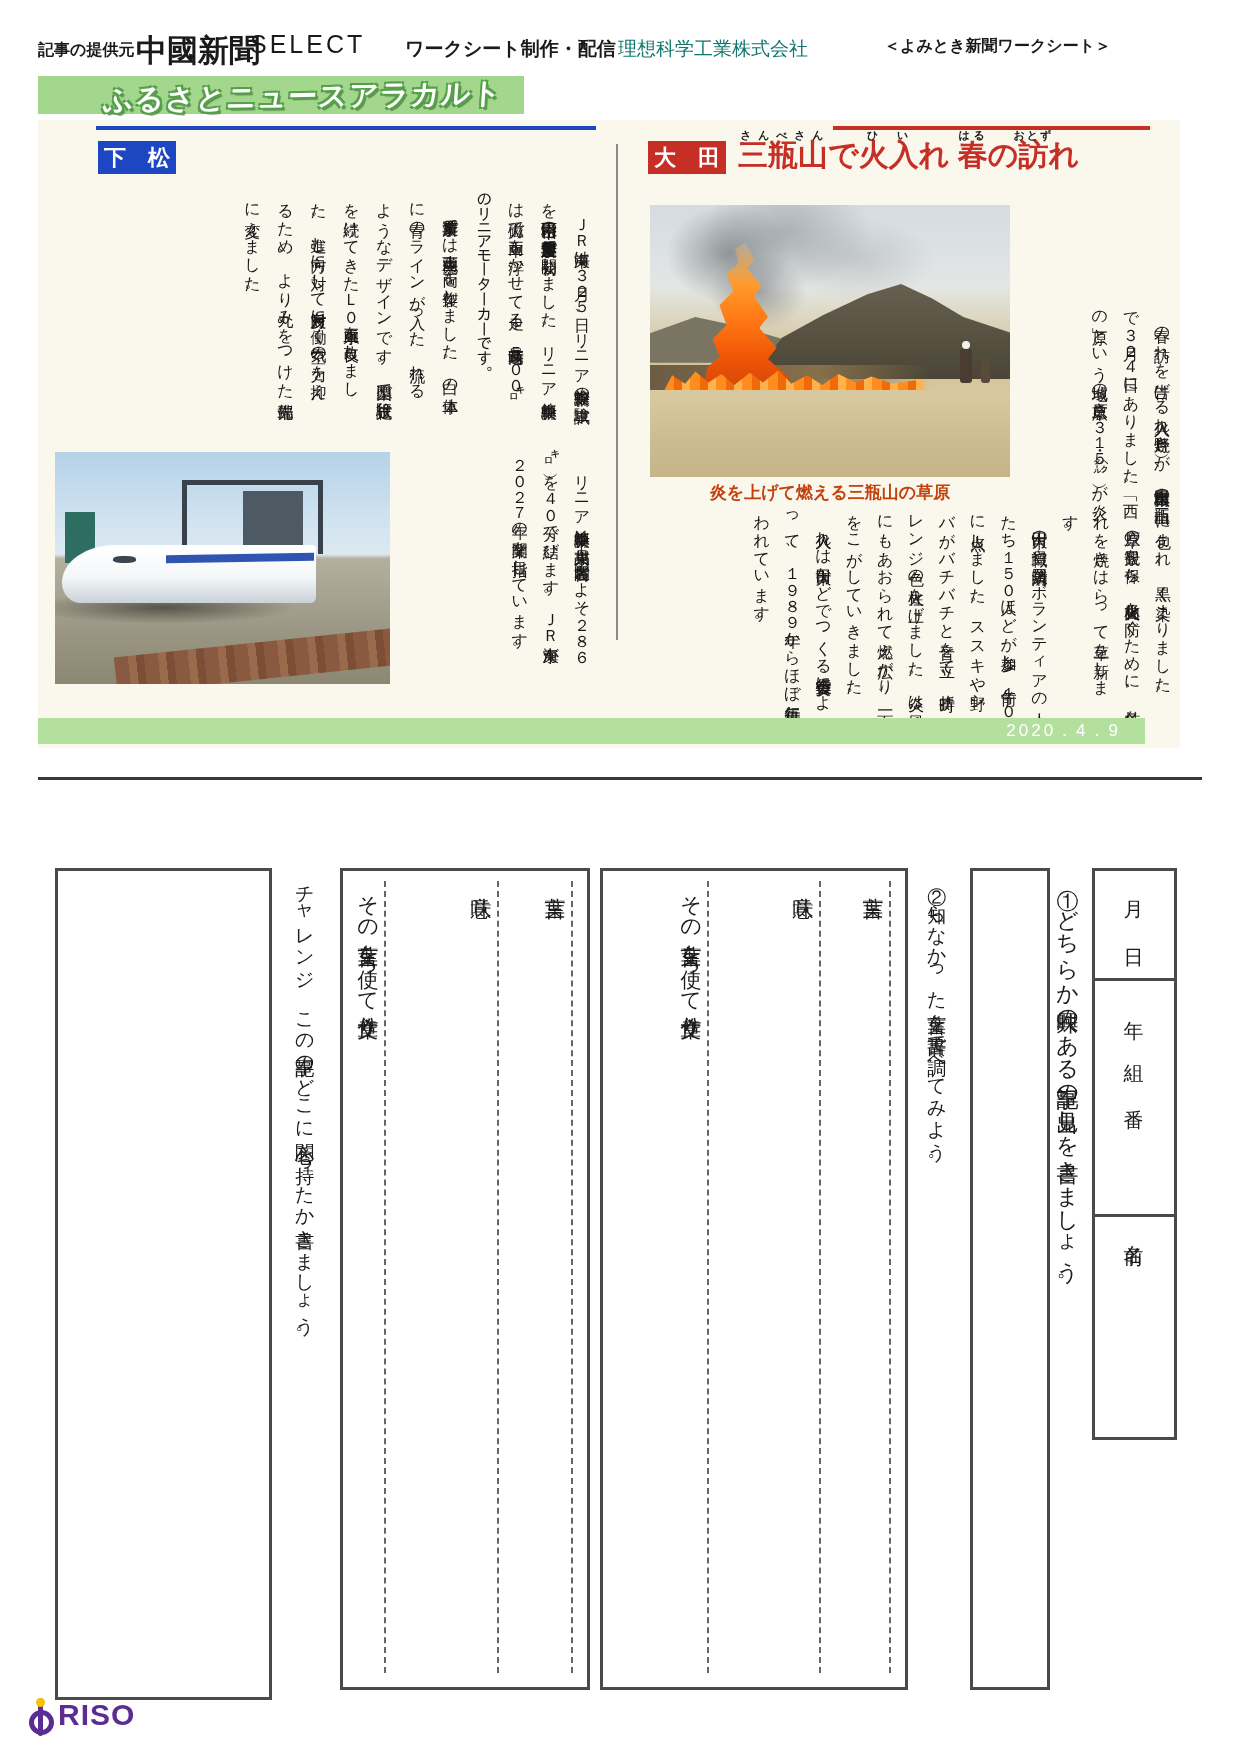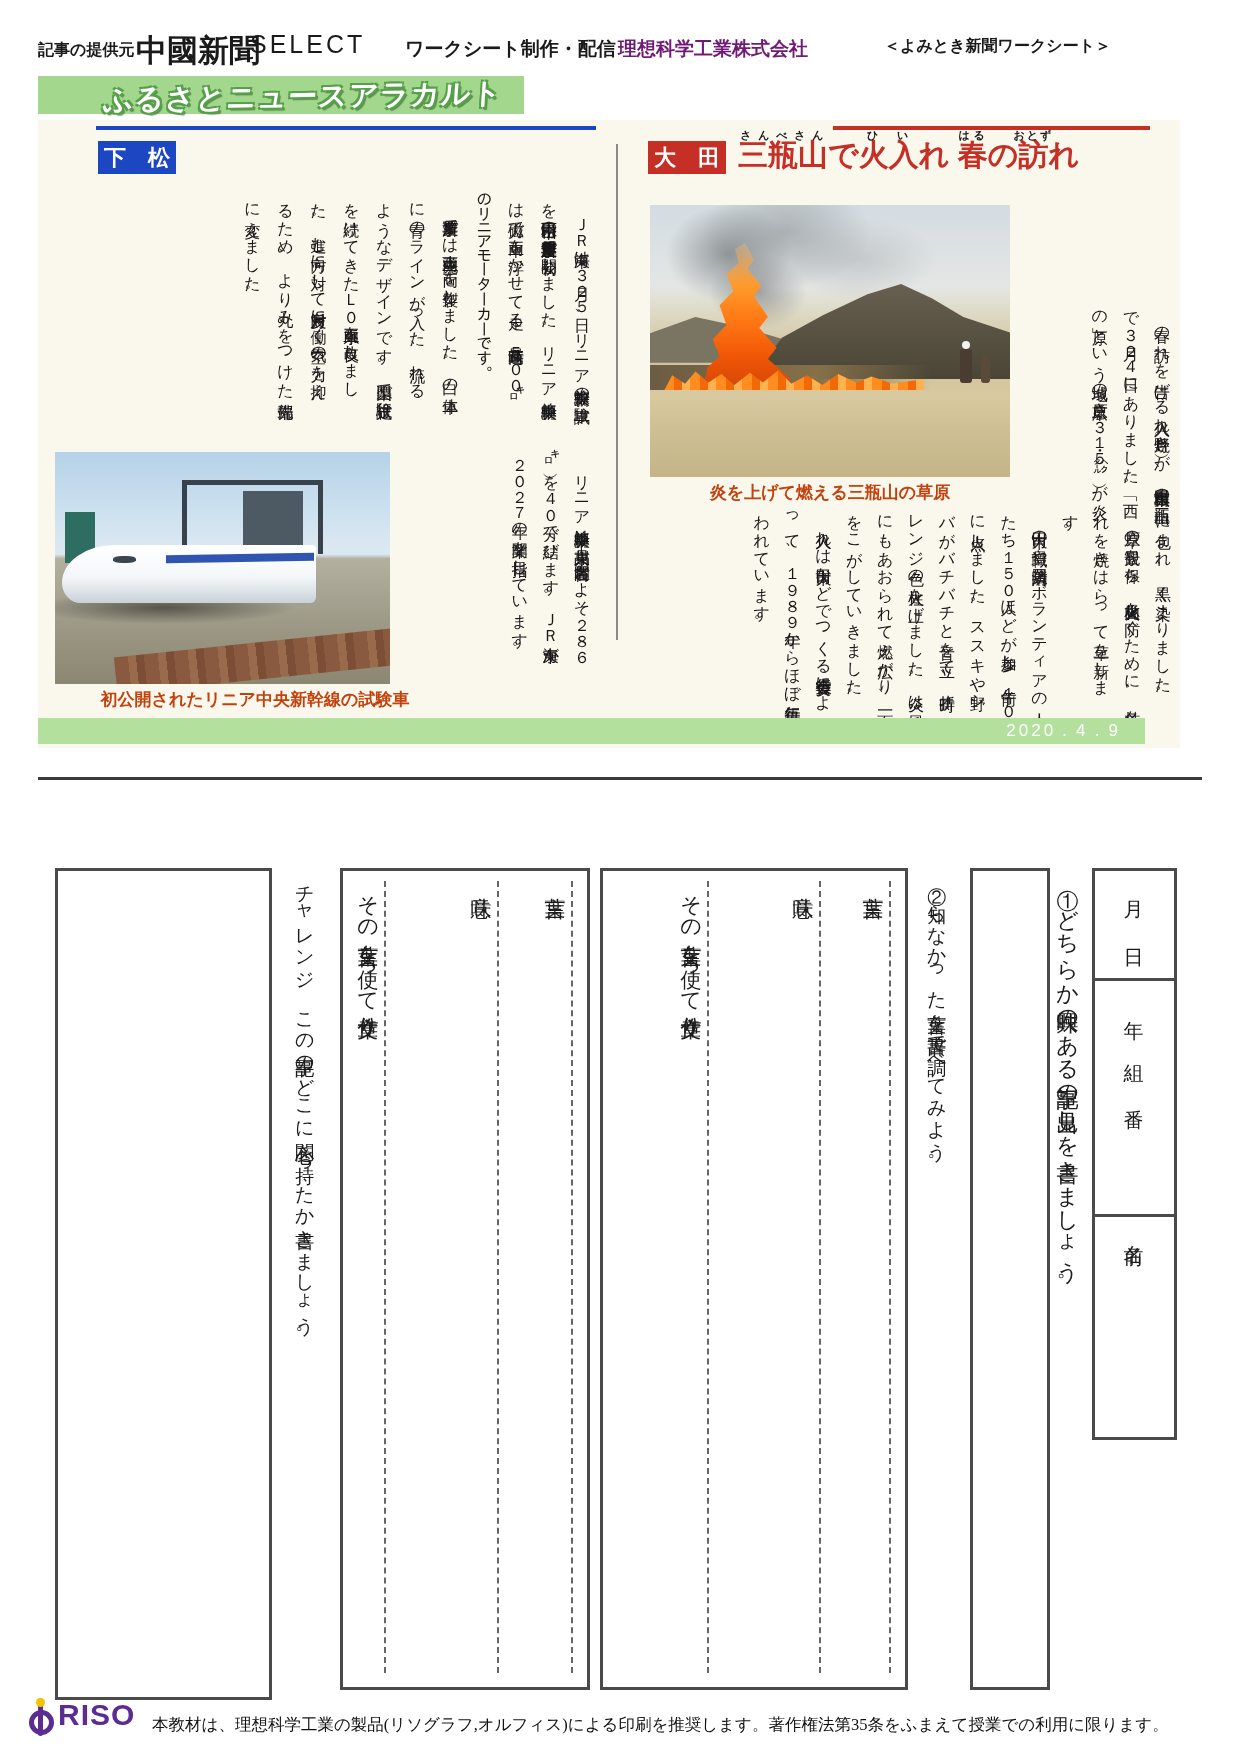--- a/index.html
+++ b/index.html
@@ -6,21 +6,21 @@
   .page{position:relative;width:1240px;height:1754px;background:#ffffff;margin:0 auto;
         font-family:"Liberation Sans","DejaVu Sans",sans-serif;color:#1a1a1a;overflow:hidden;}
   .abs{position:absolute;}
   .vtext{writing-mode:vertical-rl;text-orientation:mixed;white-space:pre-line;}
 
   
   .hdr-provider{left:38px;top:40px;font-size:16px;font-weight:600;}
   .hdr-paper{left:136px;top:30px;font-size:31px;font-weight:800;font-family:"Liberation Serif","DejaVu Serif",serif;}
   .hdr-select{left:250px;top:30px;font-size:25px;font-weight:400;letter-spacing:3px;}
   .hdr-maker-label{left:405px;top:36px;font-size:19px;font-weight:600;}
-  .hdr-maker-name{left:618px;top:36px;font-size:19px;font-weight:700;color:#701a75;}
+  .hdr-maker-name{left:618px;top:36px;font-size:19px;font-weight:400;color:#0f766e;}
   .hdr-sheet{left:884px;top:36px;font-size:16px;font-weight:700;}
 
   
   .banner{left:38px;top:76px;width:486px;height:38px;background:#a2d78d;}
   .banner-text{position:absolute;left:66px;top:1px;font-size:29px;font-weight:900;color:#fff;
     transform:skewX(-5deg) rotate(-1deg);letter-spacing:1px;
     text-shadow:2px 2px 0 #56a04a,-2px 2px 0 #56a04a,2px -2px 0 #56a04a,-2px -2px 0 #56a04a,3px 3px 1px rgba(50,105,45,.65);}
 
   
   .article-area{left:38px;top:120px;width:1142px;height:628px;background:#faf7ed;}
@@ -162,21 +162,20 @@
     <div class="t-shed"></div>
     <div class="t-shadow"></div>
     <div class="t-train">
       <div class="t-stripe"></div>
       <div class="t-window"></div>
     </div>
     <div class="t-track"></div>
   </div>
 
   <div class="abs vtext bodytext left-subnote">　リニア中央新幹線は東京・品川―名古屋間（およそ２８６㌔）を４０分で結びます。ＪＲ東海が２０２７年の開業を目指しています。</div>
-  <div class="abs caption caption-left">初公開されたリニア中央新幹線の試験車</div>
 
   <div class="abs region-label label-red">大　田</div>
   <div class="abs headline headline-right"><ruby>三瓶山<rt>さんべさん</rt></ruby>で<ruby>火入<rt>ひい</rt></ruby>れ <ruby>春<rt>はる</rt></ruby>の<ruby>訪<rt>おとず</rt></ruby>れ</div>
 
   <div class="abs photo-fire">
     <div class="f-smoke"></div>
     <div class="f-hills-far"></div>
     <div class="f-mountain"></div>
     <div class="f-burnline"></div>
     <div class="f-flame-big"></div>
@@ -237,15 +236,14 @@
   <div class="abs ws-box challenge-box"></div>
 
   <div class="abs riso">
     <div class="riso-mark">
       <div class="riso-stem"></div>
       <div class="riso-ring"></div>
       <div class="riso-dot"></div>
     </div>
     <div class="riso-text">RISO</div>
   </div>
-  <div class="abs footer-note">本教材は、理想科学工業の製品(リソグラフ,オルフィス)による印刷を推奨します。著作権法第35条をふまえて授業での利用に限ります。</div>
 
 </div>
 
 </body></html>

